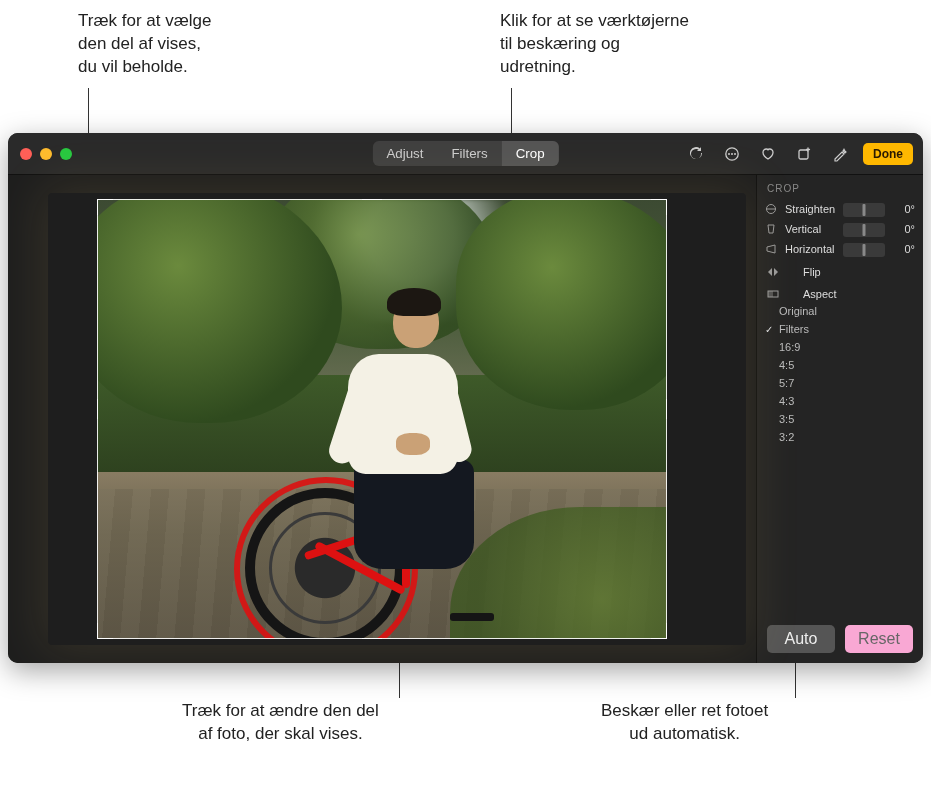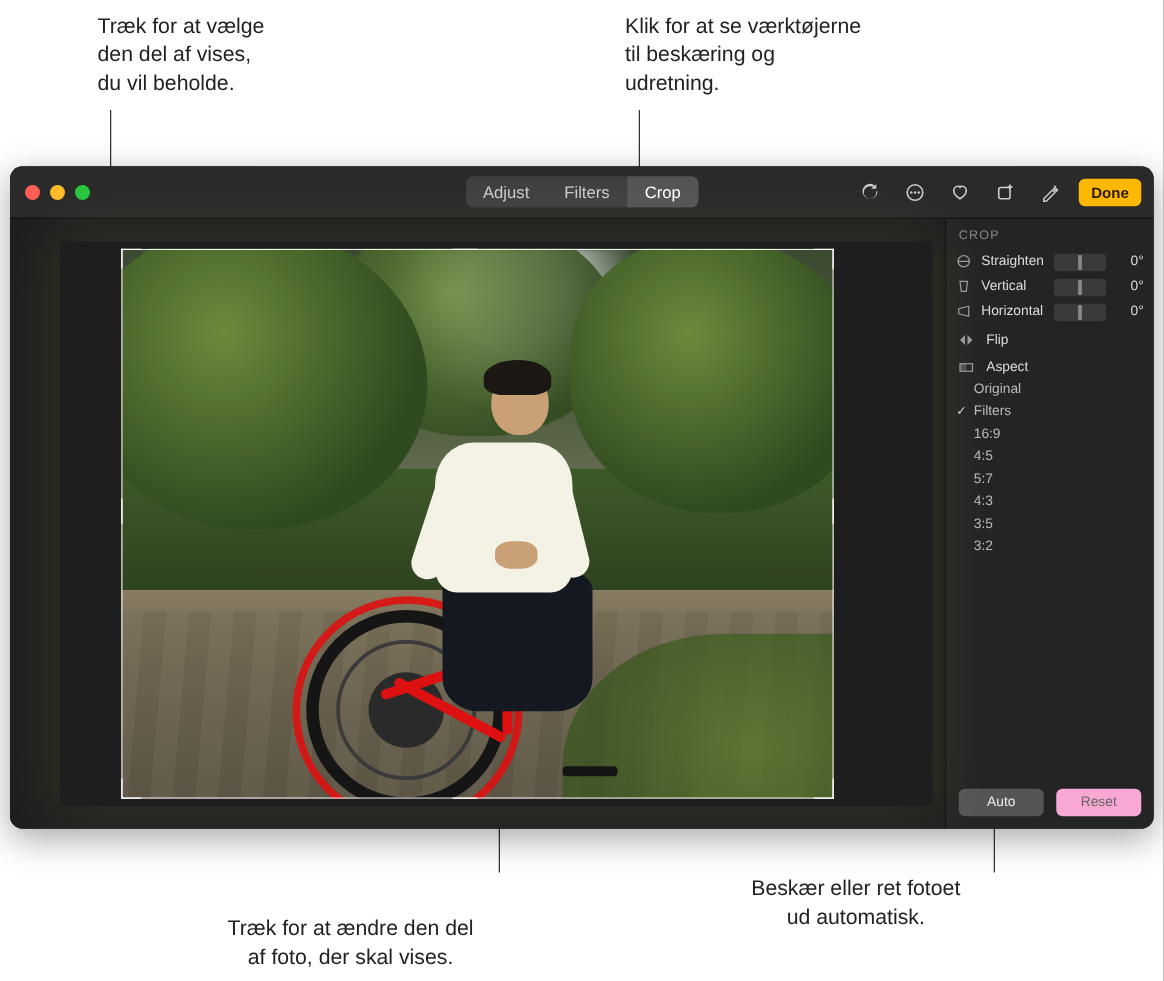--- a/index.html
+++ b/index.html
@@ -195,21 +195,21 @@
     gap: 6px;
   }
   .slider-row .ic { width:14px; color:#999; font-size:11px; text-align:center;}
   .slider-row .lbl { flex: 0 0 52px; color:#ddd; }
   .slider-track {
     flex:1; height:14px; background:#3a3a3a; border-radius:3px; position:relative;
   }
   .slider-track .knob{position:absolute;left:50%;top:1px;width:3px;height:12px;background:#888;border-radius:1px;transform:translateX(-50%);}
   .slider-val { width:24px; text-align:right; color:#ddd; }
   .tool-row {
-    display:flex; align-items:center; gap:8px;
+    display:flex; align-items:center; gap:22px;
     padding: 6px 10px 4px;
     color:#ddd;
   }
   .tool-row .ic { width:14px; color:#999; font-size:11px;}
   .aspect-list { padding: 0 16px 6px 0;}
   .aspect-item {
     display:flex; align-items:center;
     padding: 3px 10px 3px 22px;
     color:#bbb;
     position:relative;
@@ -217,40 +217,40 @@
   }
   .aspect-item .check{position:absolute;left:8px;color:#ddd;font-size:10px;visibility:hidden;}
   .aspect-item.sel .check{visibility:visible;}
   .panel-footer {
     margin-top:auto;
     padding: 10px;
     display:flex; gap:10px;
   }
   .panel-footer button{
     flex:1; border:none; border-radius:5px;
-    padding:5px 0; font-size:11px; cursor:pointer;
+    padding:5px 0; font-size:16px; cursor:pointer;
   }
   .btn-auto{ background:#555; color:#eee;}
   .btn-reset{ background:#f9a8d4; color:#666;}
   svg{display:block;}
 </style>
 </head>
 <body>
 
 <div class="callout" style="left:78px; top:10px;">Træk for at vælge
 den del af vises,
 du vil beholde.</div>
 <div class="callout-line" style="left:88px; top:88px; width:1px; height:100px;"></div>
 
 <div class="callout" style="left:500px; top:10px;">Klik for at se værktøjerne
 til beskæring og
 udretning.</div>
 <div class="callout-line" style="left:511px; top:88px; width:1px; height:58px;"></div>
 
-<div class="callout" style="left:182px; top:700px; text-align:center;margin-top:32px;">Træk for at ændre den del
+<div class="callout" style="left:182px; top:700px; text-align:center;">Træk for at ændre den del
 af foto, der skal vises.</div>
 <div class="callout-line" style="left:399px; top:620px; width:1px; height:78px;"></div>
 
 <div class="callout" style="left:601px; top:700px; text-align:center;">Beskær eller ret fotoet
 ud automatisk.</div>
 <div class="callout-line" style="left:795px; top:654px; width:1px; height:44px;"></div>
 
 <div class="app-window">
   <div class="titlebar">
     <div class="traffic-lights">

